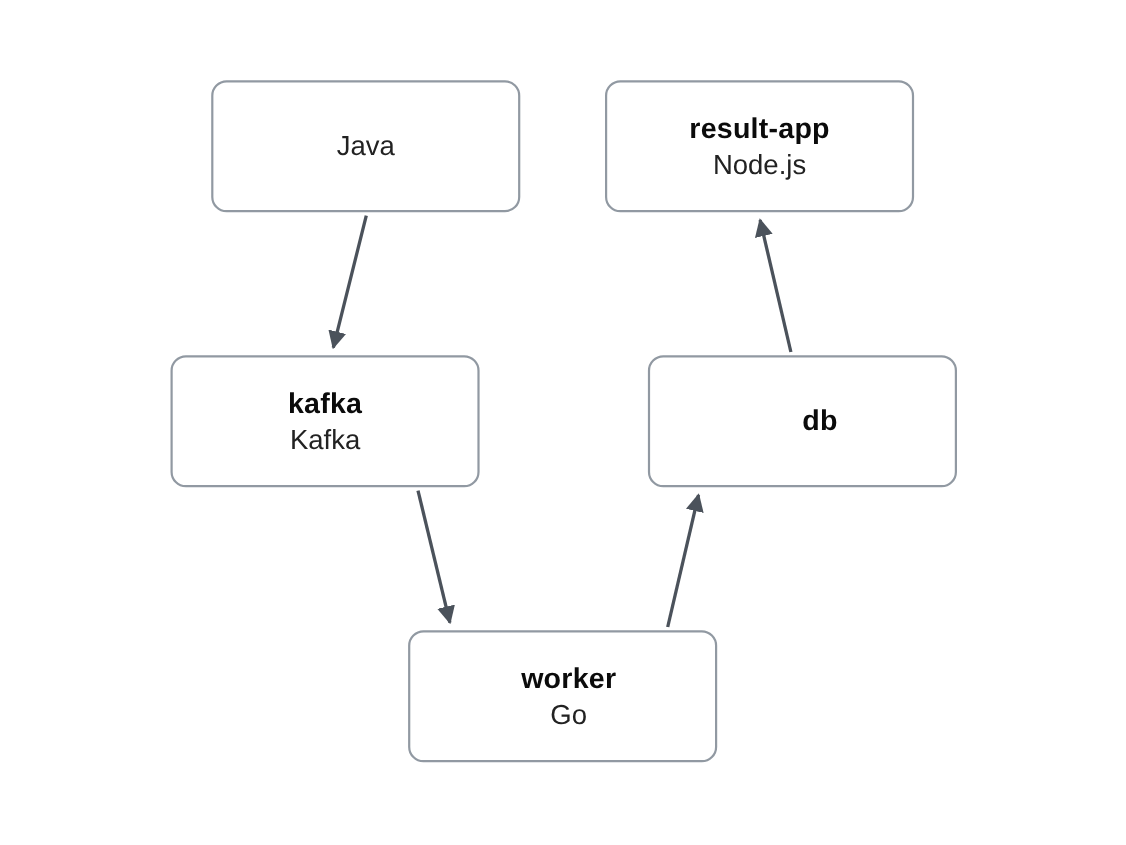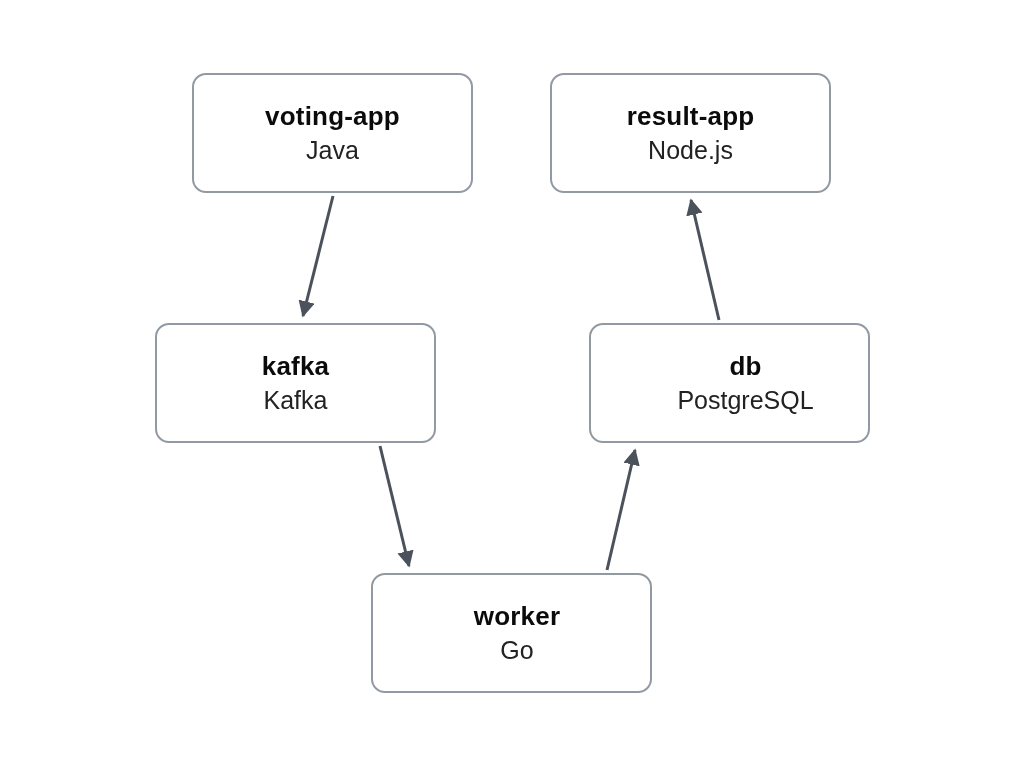--- a/index.html
+++ b/index.html
@@ -62,37 +62,35 @@
         <path d="M 0 0 L 10 5 L 0 10 z" fill="#4b525b"></path>
       </marker>
     </defs>
     <line x1="333" y1="196" x2="303" y2="316" stroke="#4b525b" stroke-width="3" marker-end="url(#arrowhead)"></line>
     <line x1="380" y1="446" x2="409" y2="566" stroke="#4b525b" stroke-width="3" marker-end="url(#arrowhead)"></line>
     <line x1="607" y1="570" x2="635" y2="450" stroke="#4b525b" stroke-width="3" marker-end="url(#arrowhead)"></line>
     <line x1="719" y1="320" x2="691" y2="200" stroke="#4b525b" stroke-width="3" marker-end="url(#arrowhead)"></line>
   </svg>
 
   <div class="node" id="node-voting-app">
-    <div class="title">voting-app</div>
     <div class="subtitle">Java</div>
   </div>
 
   <div class="node" id="node-result-app">
     <div class="title">result-app</div>
     <div class="subtitle">Node.js</div>
   </div>
 
   <div class="node" id="node-kafka">
     <div class="title">kafka</div>
     <div class="subtitle">Kafka</div>
   </div>
 
   <div class="node" id="node-db">
     <div class="title">db</div>
-    <div class="subtitle">PostgreSQL</div>
   </div>
 
   <div class="node" id="node-worker">
     <div class="title">worker</div>
     <div class="subtitle">Go</div>
   </div>
 
 </div>
 
 </body></html>

